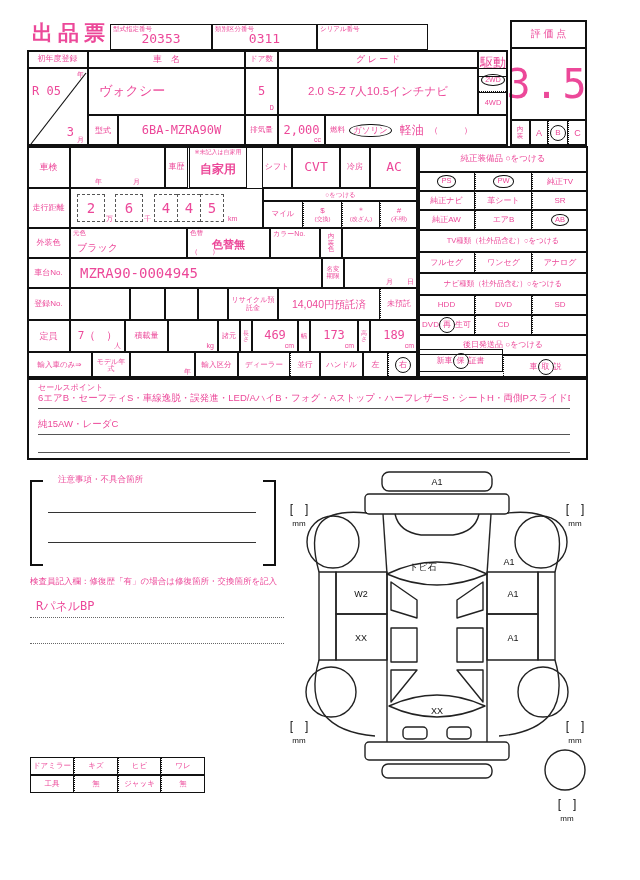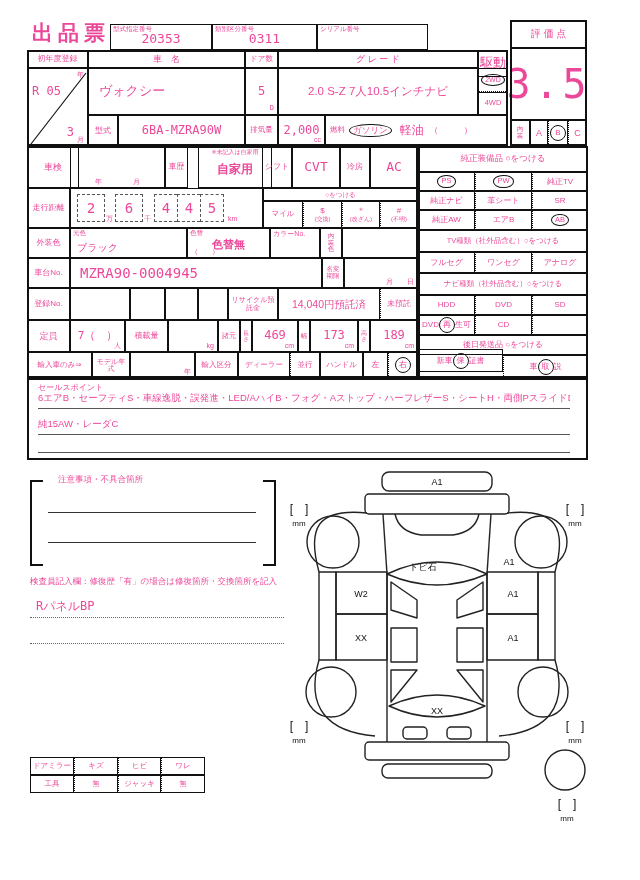--- a/index.html
+++ b/index.html
@@ -90,27 +90,27 @@
     <span class="br">cc</span>
   </div>
   <div class="c" style="left:325px;top:115px;width:183px;height:31px;justify-content:flex-start;">
     <span class="lab" style="margin:0 4px;">燃料</span>
     <span class="oval" style="font-size:8.5px;">ガソリン</span>
     <span style="margin-left:8px;font-size:12px;">軽油</span>
     <span style="margin-left:6px;font-size:8.5px;">（　　　）</span>
   </div>
   <div class="wrap" style="left:27px;top:50px;width:481px;height:96px;"></div>
 
-  <div class="c" style="left:27px;top:146px;width:52px;height:42px;text-align:center;">車検</div>
+  <div class="c" style="left:27px;top:146px;width:43px;height:42px;text-align:center;">車検</div>
   <div class="c" style="left:70px;top:146px;width:95px;height:42px;">
     <span class="bl" style="left:24px;">年</span>
     <span class="br" style="right:24px;">月</span>
   </div>
   <div class="c" style="left:165px;top:146px;width:23px;height:42px;font-size:8px;">車歴</div>
-  <div class="c" style="left:198px;top:146px;width:74px;height:42px;">
+  <div class="c" style="left:189px;top:146px;width:58px;height:42px;">
     <span style="position:absolute;top:2px;left:0;right:0;font-size:6px;">※未記入は自家用</span>
     <span style="font-size:12px;margin-top:6px;font-weight:bold;">自家用</span>
   </div>
   <div class="c" style="left:262px;top:146px;width:30px;height:42px;font-size:8px;">シフト</div>
   <div class="c v" style="left:292px;top:146px;width:48px;height:42px;font-size:13px;">CVT</div>
   <div class="c" style="left:340px;top:146px;width:30px;height:42px;font-size:8px;">冷房</div>
   <div class="c v" style="left:370px;top:146px;width:48px;height:42px;font-size:13px;">AC</div>
 
   <div class="c" style="left:27px;top:188px;width:43px;height:40px;font-size:8px;">走行距離</div>
   <div class="c" style="left:70px;top:188px;width:193px;height:40px;justify-content:flex-start;padding-left:6px;">

